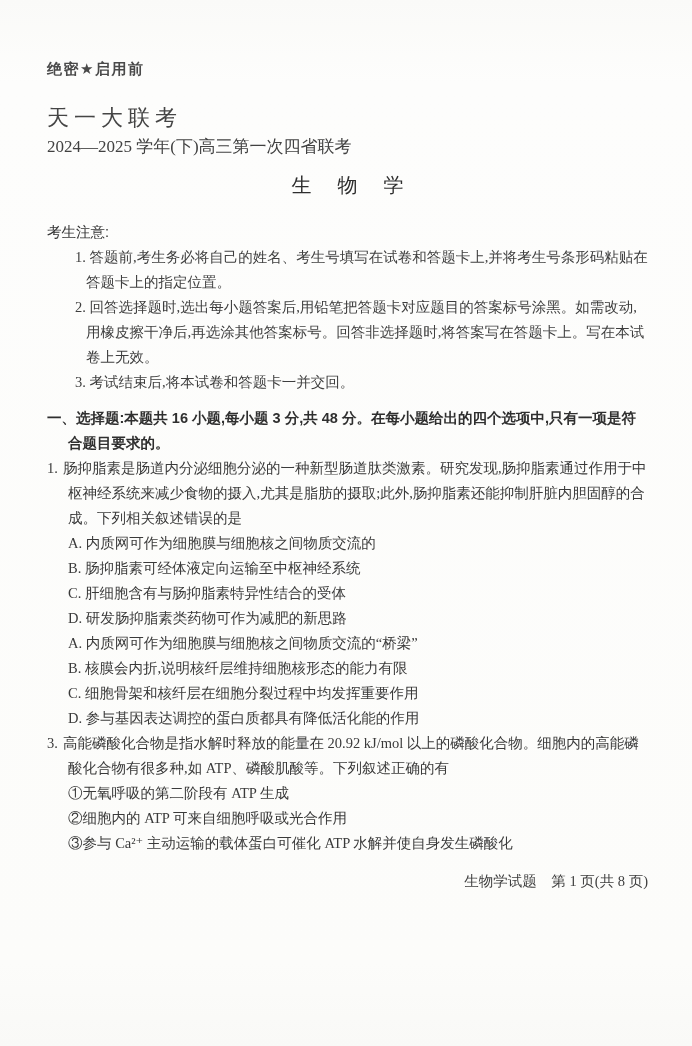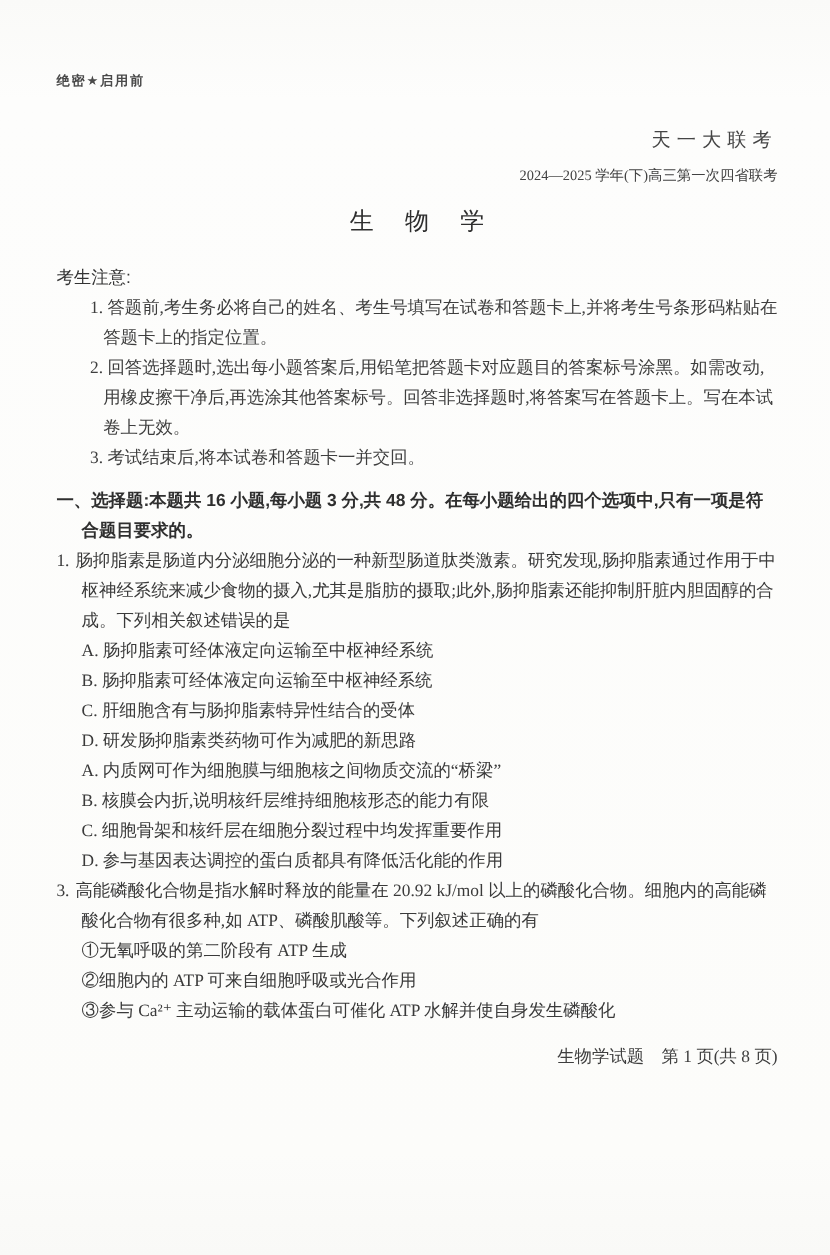--- a/index.html
+++ b/index.html
@@ -16,35 +16,35 @@
     height: 1046px;
     background: linear-gradient(180deg, #fafaf8 0%, #fdfdfc 8%, #fcfcfa 92%, #f9f9f7 100%);
     color: #3c3c3c;
     font-family: "Liberation Serif", "DejaVu Serif", serif;
     font-size: 14.5px;
     line-height: 25px;
     padding: 56px 44px 0 47px;
   }
   .classification {
     font-family: "Liberation Sans", "DejaVu Sans", sans-serif;
-    font-size: 11px;
+    font-size: 15px;
     font-weight: bold;
     color: #4a4a4a;
     letter-spacing: 1.5px;
   }
   .org {
-    text-align: right;
-    font-size: 16px;
+    text-align: left;
+    font-size: 22px;
     letter-spacing: 5px;
     margin-top: 24px;
     color: #454545;
   }
   .session {
-    text-align: right;
-    font-size: 12px;
+    text-align: left;
+    font-size: 17px;
     margin-top: 4px;
     color: #414141;
   }
   .subject {
     text-align: center;
     font-size: 20px;
     letter-spacing: 1.3em;
     text-indent: 1.3em;
     margin-top: 14px;
     margin-bottom: 22px;
@@ -105,21 +105,21 @@
     <div class="notice-item">2. 回答选择题时,选出每小题答案后,用铅笔把答题卡对应题目的答案标号涂黑。如需改动,用橡皮擦干净后,再选涂其他答案标号。回答非选择题时,将答案写在答题卡上。写在本试卷上无效。</div>
     <div class="notice-item">3. 考试结束后,将本试卷和答题卡一并交回。</div>
   </div>
 
   <div class="section-heading">一、选择题:本题共 16 小题,每小题 3 分,共 48 分。在每小题给出的四个选项中,只有一项是符合题目要求的。</div>
 
   <div class="question">
     <div class="q-stem">
       <span class="q-num">1.</span><span>肠抑脂素是肠道内分泌细胞分泌的一种新型肠道肽类激素。研究发现,肠抑脂素通过作用于中枢神经系统来减少食物的摄入,尤其是脂肪的摄取;此外,肠抑脂素还能抑制肝脏内胆固醇的合成。下列相关叙述错误的是</span>
     </div>
-    <div class="q-option">A. 肠抑脂素可经体液定向运输至中枢神经系统</div>
+    <div class="q-option">A. 内质网可作为细胞膜与细胞核之间物质交流的</div>
     <div class="q-option">B. 肠抑脂素可经体液定向运输至中枢神经系统</div>
     <div class="q-option">C. 肝细胞含有与肠抑脂素特异性结合的受体</div>
     <div class="q-option">D. 研发肠抑脂素类药物可作为减肥的新思路</div>
   </div>
 
   <div class="question">
     <div class="q-option">A. 内质网可作为细胞膜与细胞核之间物质交流的“桥梁”</div>
     <div class="q-option">B. 核膜会内折,说明核纤层维持细胞核形态的能力有限</div>
     <div class="q-option">C. 细胞骨架和核纤层在细胞分裂过程中均发挥重要作用</div>
     <div class="q-option">D. 参与基因表达调控的蛋白质都具有降低活化能的作用</div>

